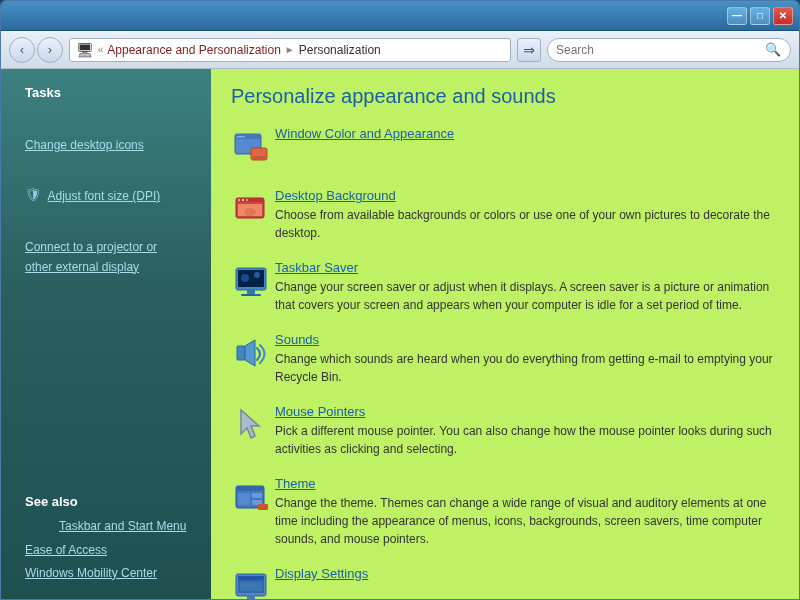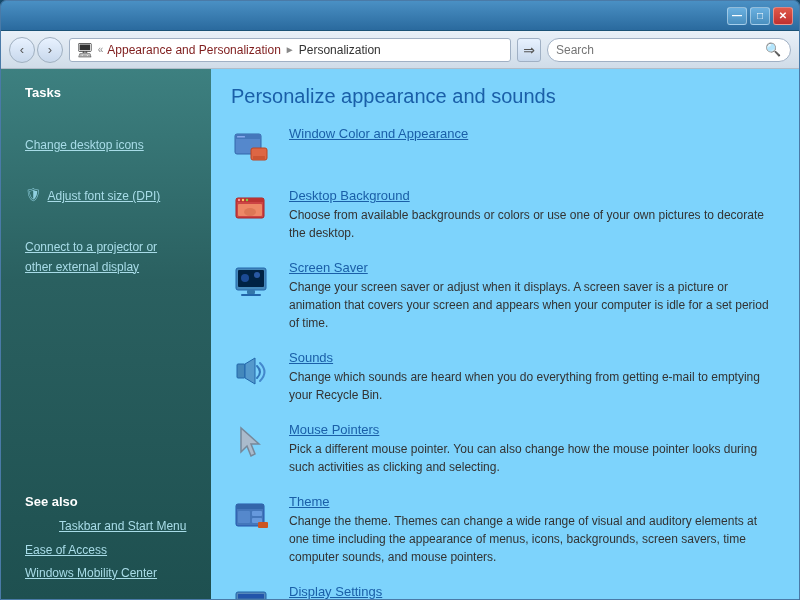--- a/index.html
+++ b/index.html
@@ -189,35 +189,34 @@
 
     .sidebar-spacer { flex: 1; }
 
     .see-also-section {
       margin-top: 16px;
     }
 
     
     .main-panel {
       flex: 1;
-      background: #7dd3fc;
+      background: #bef264;
       overflow-y: auto;
       padding: 16px 20px;
     }
 
     .page-title {
       font-size: 20px;
       font-weight: 300;
       color: #1a5fa8;
       margin-bottom: 18px;
     }
 
     .settings-item {
       display: flex;
-      gap: 14px;
       margin-bottom: 18px;
       align-items: flex-start;
     }
 
     .settings-item-icon {
       width: 44px;
       height: 44px;
       flex-shrink: 0;
       display: flex;
       align-items: center;
@@ -351,21 +350,21 @@
           <svg class="settings-icon-svg" viewBox="0 0 40 40" xmlns="http://www.w3.org/2000/svg">
             <rect x="3" y="6" width="30" height="22" rx="2" fill="#4488bb" stroke="#2266aa" stroke-width="1"></rect>
             <rect x="5" y="8" width="26" height="17" rx="1" fill="#002244"></rect>
             <ellipse cx="12" cy="16" rx="4" ry="4" fill="#2255aa" opacity="0.8"></ellipse>
             <ellipse cx="24" cy="13" rx="3" ry="3" fill="#3366bb" opacity="0.8"></ellipse>
             <rect x="14" y="28" width="8" height="4" rx="1" fill="#3377aa"></rect>
             <rect x="8" y="32" width="20" height="2" rx="1" fill="#2266aa"></rect>
           </svg>
         </div>
         <div class="settings-item-content">
-          <a class="settings-item-title">Screen Saver</a>
+          <a class="settings-item-title">Taskbar Saver</a>
           <div class="settings-item-desc">Change your screen saver or adjust when it displays. A screen saver is a picture or animation that covers your screen and appears when your computer is idle for a set period of time.</div>
         </div>
       </div>
 
       <div class="settings-item">
         <div class="settings-item-icon">
           <svg class="settings-icon-svg" viewBox="0 0 40 40" xmlns="http://www.w3.org/2000/svg">
             <rect x="4" y="12" width="8" height="14" rx="1" fill="#4488bb" stroke="#2266aa" stroke-width="1"></rect>
             <polygon points="12,12 22,6 22,32 12,26" fill="#5599cc" stroke="#2266aa" stroke-width="1"></polygon>
             <path d="M24 14 Q30 20 24 26" fill="none" stroke="#3377bb" stroke-width="2" stroke-linecap="round"></path>

